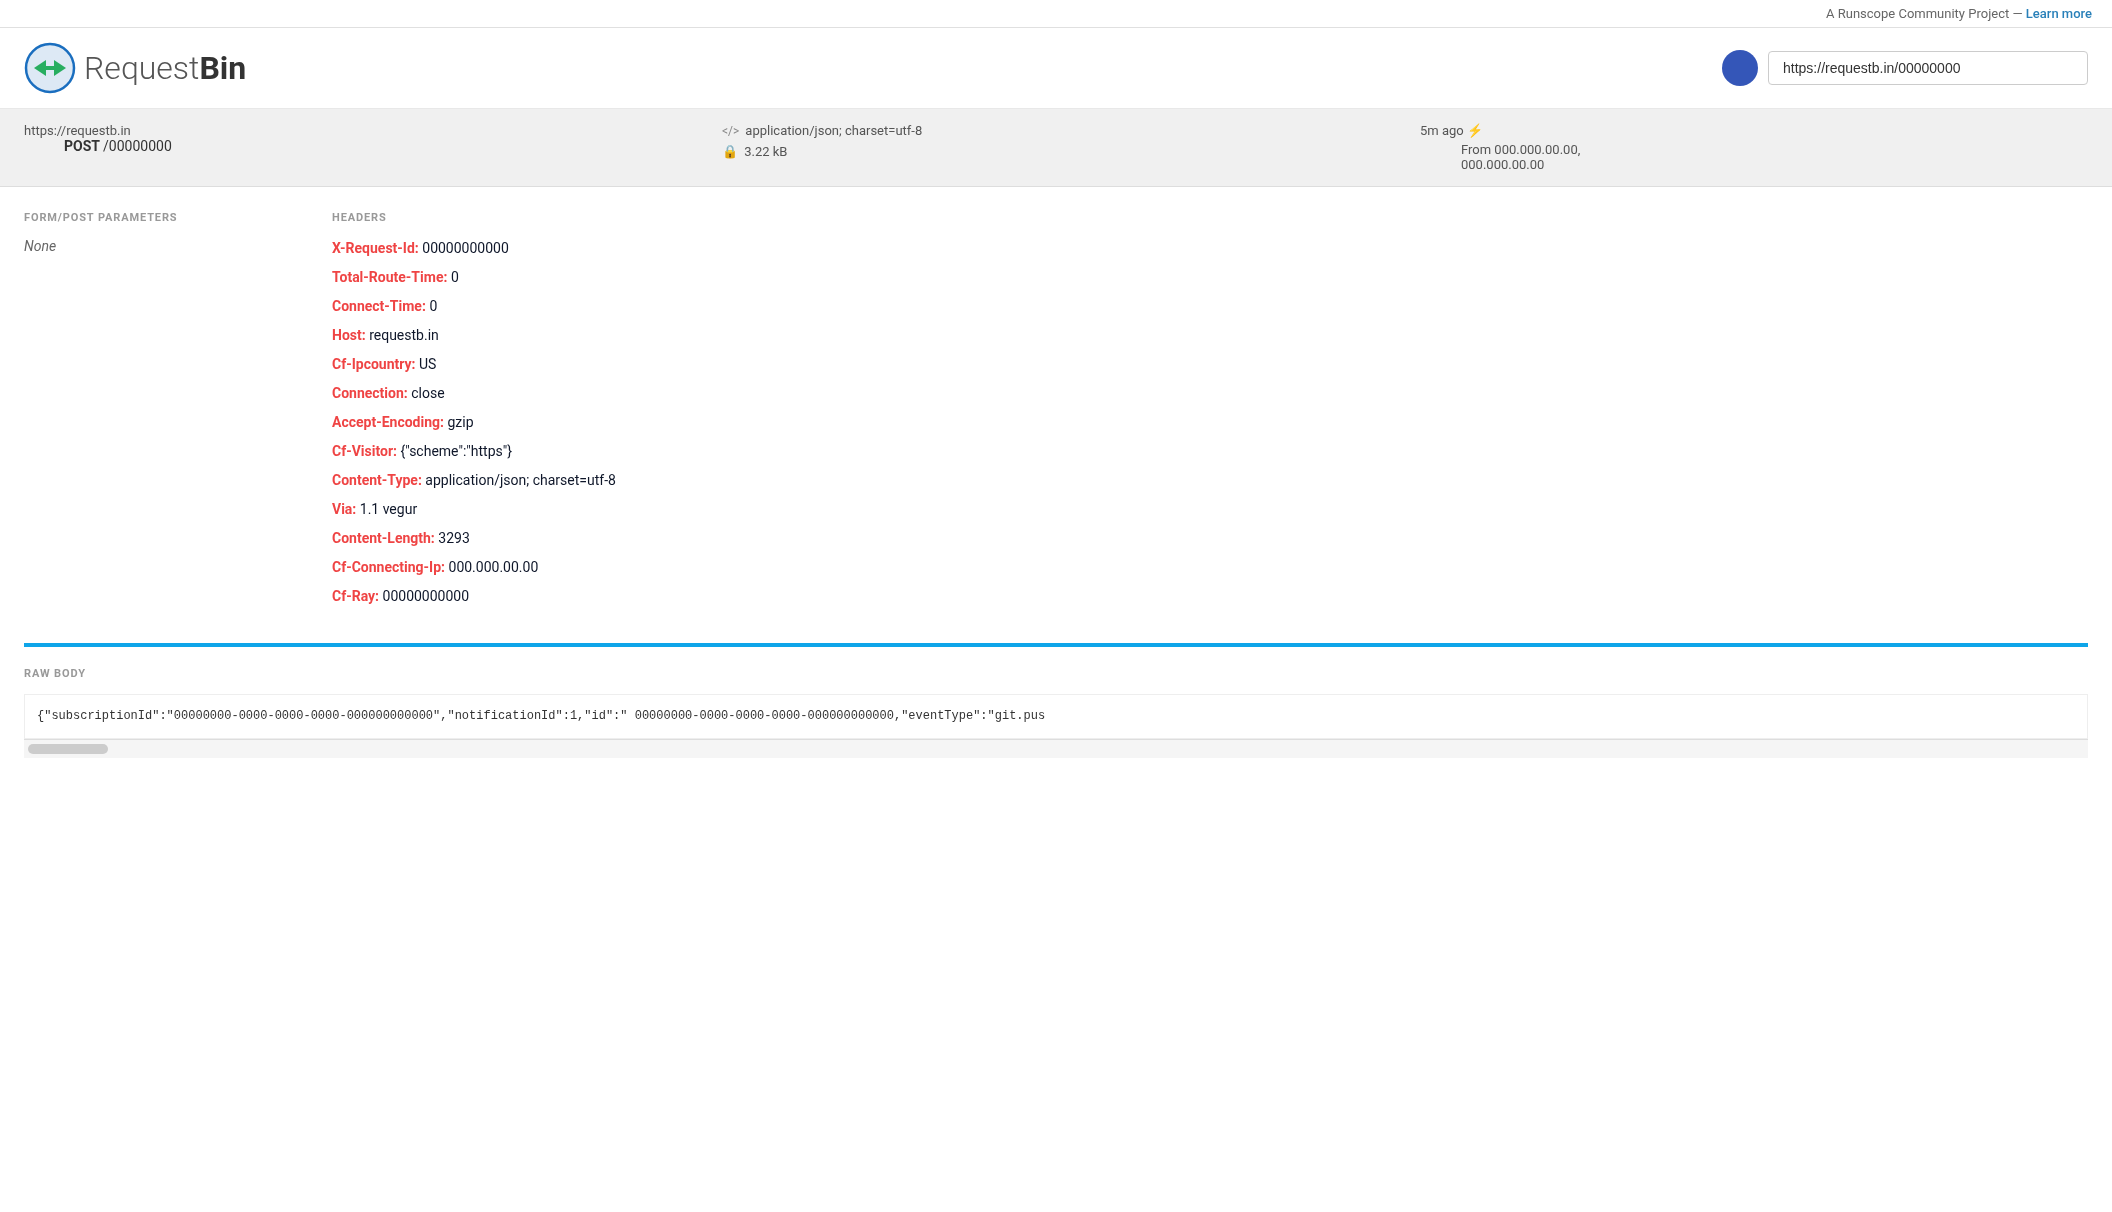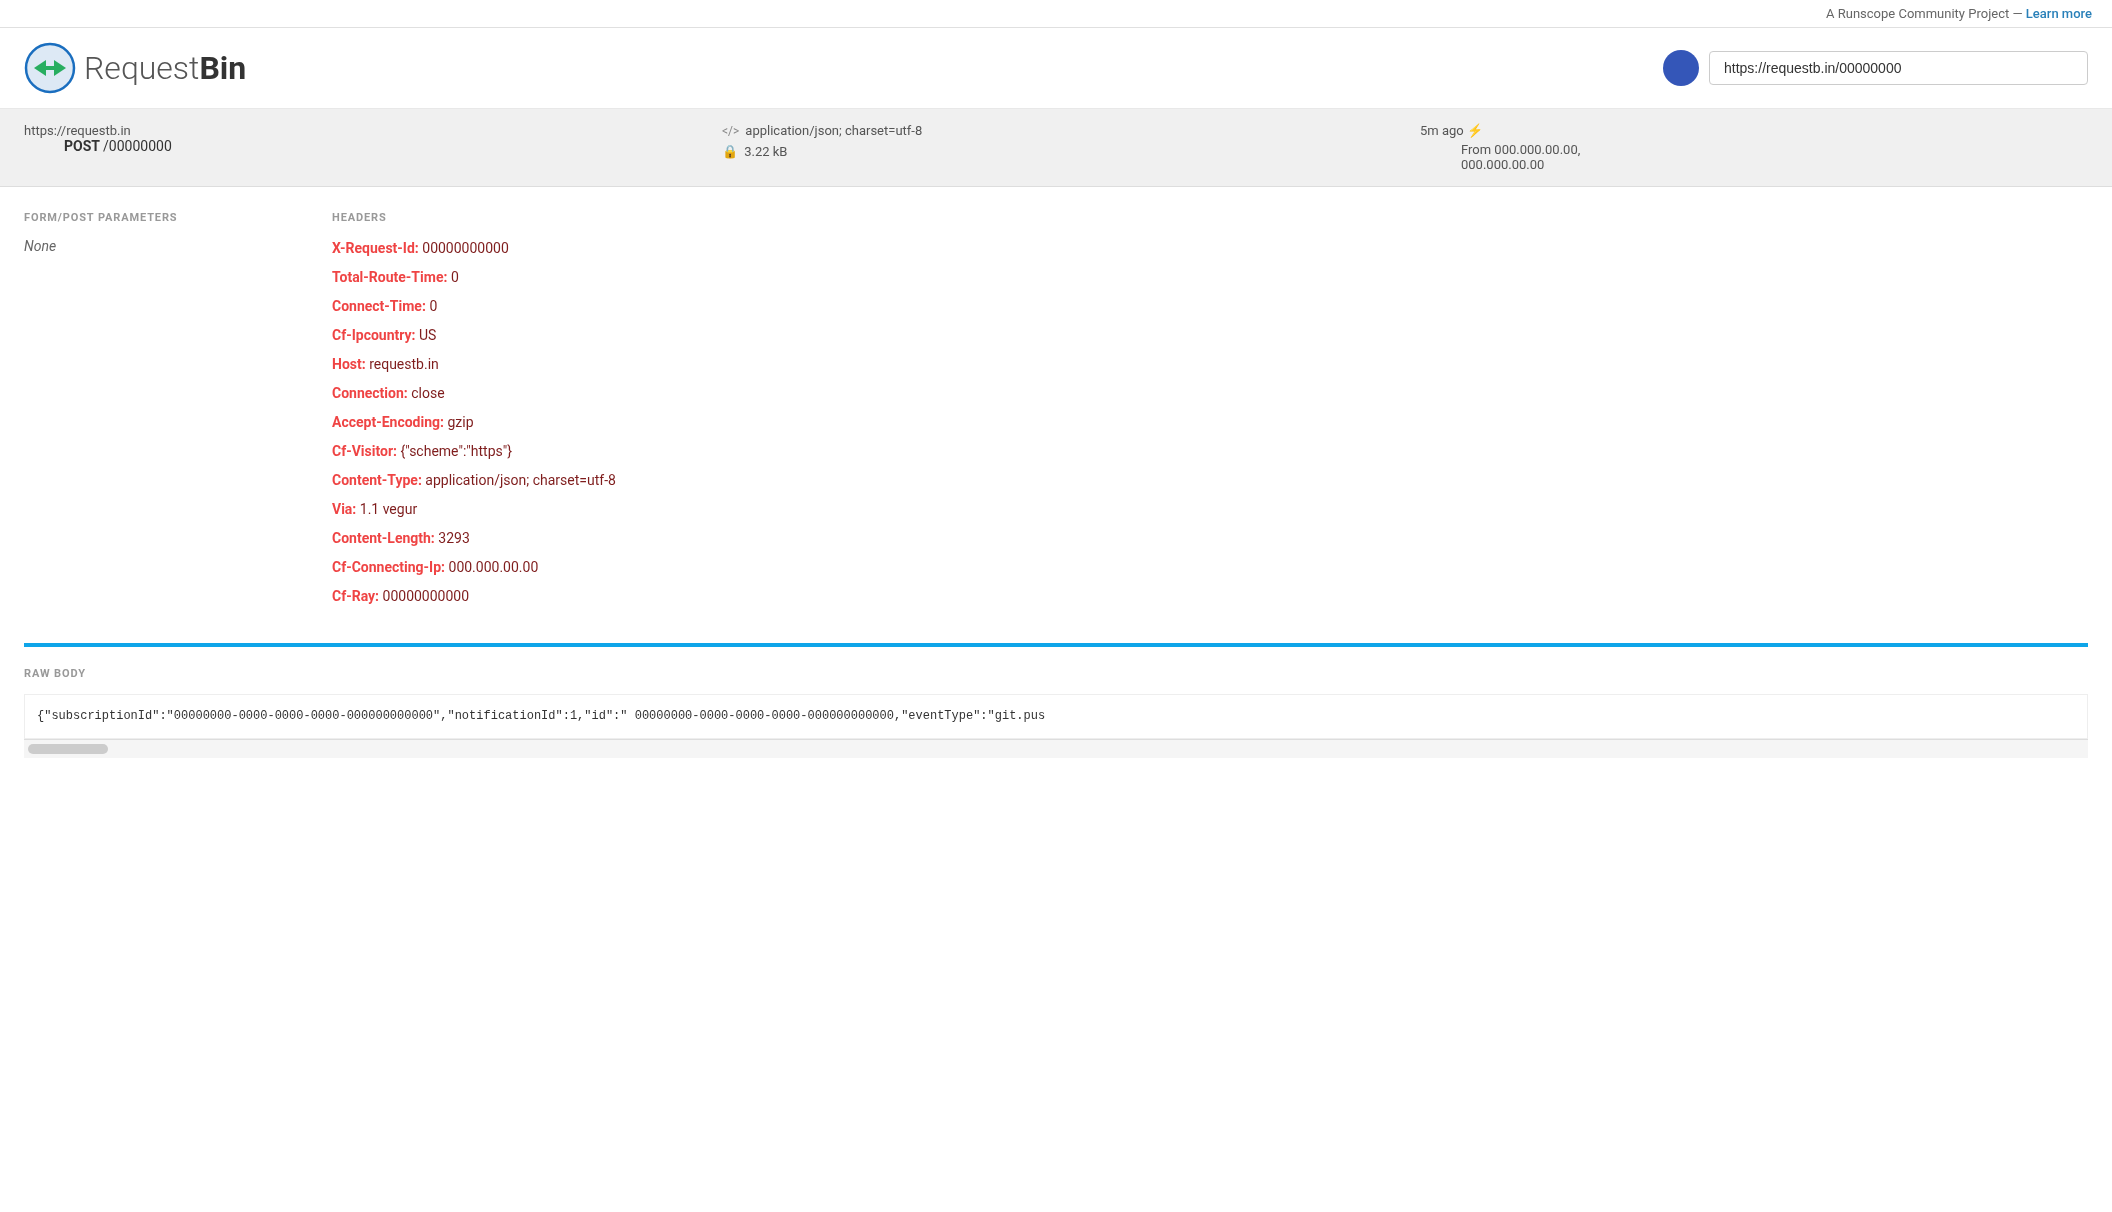--- a/index.html
+++ b/index.html
@@ -63,21 +63,21 @@
       height: 36px;
       background: #3456b8;
       border-radius: 50%;
     }
     .url-input {
       border: 1px solid #ccc;
       border-radius: 4px;
       padding: 8px 14px;
       font-size: 14px;
       color: #333;
-      width: 379px;
+      width: 320px;
       outline: none;
       background: #fff;
     }
 
     
     .request-bar {
       background: #f0f0f0;
       border-bottom: 1px solid #ddd;
       padding: 14px 24px;
       display: flex;
@@ -172,21 +172,21 @@
       font-size: 14px;
       margin-bottom: 8px;
       line-height: 1.5;
     }
     .header-key {
       font-weight: 700;
       color: #ef4444;
     }
     .header-val {
       font-weight: 400;
-      color: #7f1d1d;
+      color: #0f172a;
     }
 
     
     .raw-body-section {
       margin-top: 28px;
       padding-top: 20px;
       border-top: 4px solid #0ea5e9;
     }
     .raw-body-content {
       font-family: 'Courier New', Courier, monospace;
@@ -295,22 +295,22 @@
       <div class="none-text">None</div>
     </div>
 
     <div class="col-right">
       <div class="section-title">HEADERS</div>
       <div id="headers-list">
 
       <div class="header-row"><span class="header-key">X-Request-Id:</span> <span class="header-val">00000000000</span></div>
           <div class="header-row"><span class="header-key">Total-Route-Time:</span> <span class="header-val">0</span></div>
           <div class="header-row"><span class="header-key">Connect-Time:</span> <span class="header-val">0</span></div>
+          <div class="header-row"><span class="header-key">Host:</span> <span class="header-val">requestb.in</span></div>
           <div class="header-row"><span class="header-key">Cf-Ipcountry:</span> <span class="header-val">US</span></div>
-          <div class="header-row"><span class="header-key">Host:</span> <span class="header-val">requestb.in</span></div>
           <div class="header-row"><span class="header-key">Connection:</span> <span class="header-val">close</span></div>
           <div class="header-row"><span class="header-key">Accept-Encoding:</span> <span class="header-val">gzip</span></div>
           <div class="header-row"><span class="header-key">Cf-Visitor:</span> <span class="header-val">{"scheme":"https"}</span></div>
           <div class="header-row"><span class="header-key">Content-Type:</span> <span class="header-val">application/json; charset=utf-8</span></div>
           <div class="header-row"><span class="header-key">Via:</span> <span class="header-val">1.1 vegur</span></div>
           <div class="header-row"><span class="header-key">Content-Length:</span> <span class="header-val">3293</span></div>
           <div class="header-row"><span class="header-key">Cf-Connecting-Ip:</span> <span class="header-val">000.000.00.00</span></div>
           <div class="header-row"><span class="header-key">Cf-Ray:</span> <span class="header-val">00000000000</span></div>
         </div>
     </div>

